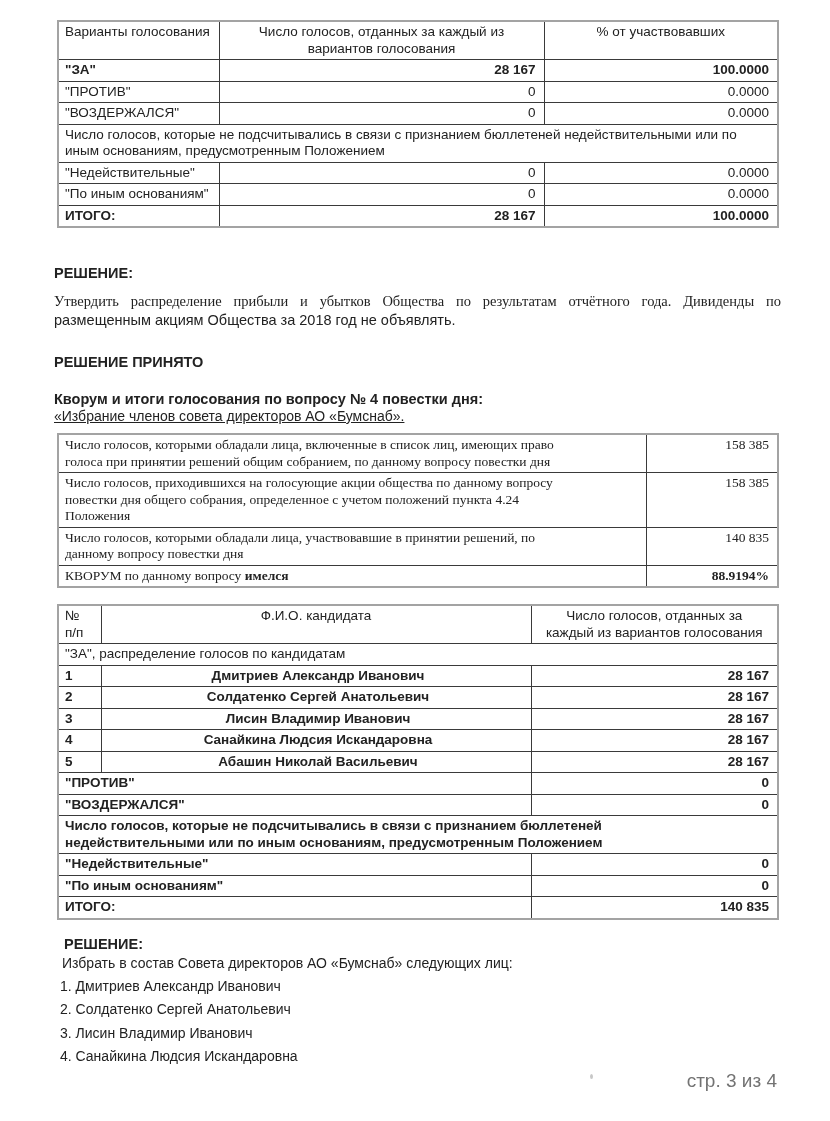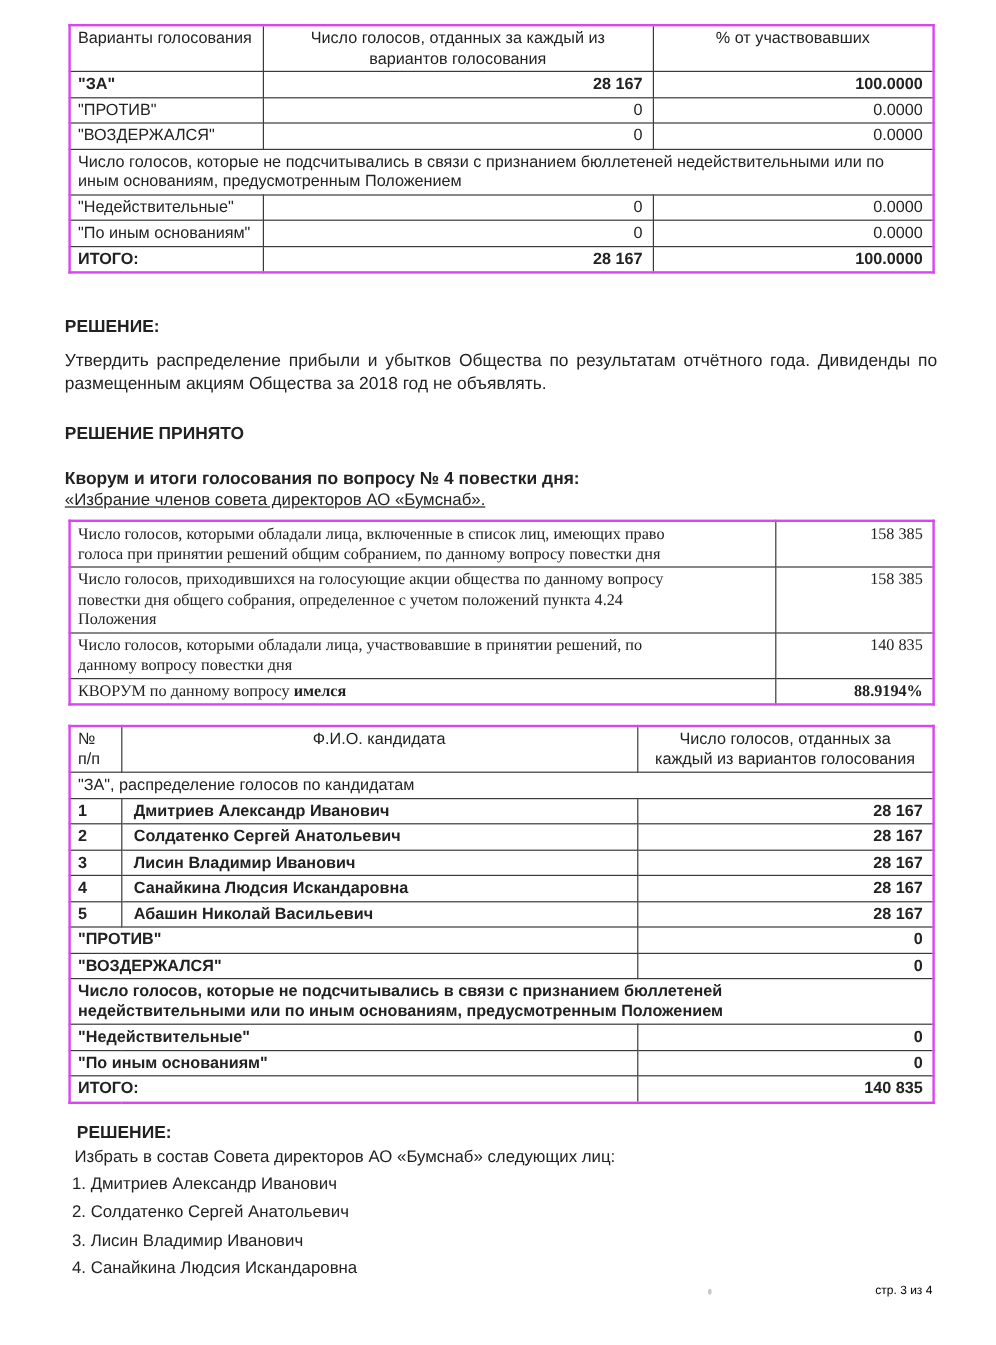--- a/index.html
+++ b/index.html
@@ -14,73 +14,73 @@
     -webkit-font-smoothing: antialiased;
   }
   .page { padding: 20px 53px 0 52px; }
 
   
   table.t {
     border-collapse: collapse;
     table-layout: fixed;
     width: 720px;
     font-size: 13.5px;
-    border: 2px solid #d946ef;
+    border: 2px solid #a3a3a3;
     margin-left: 5px;
   }
   table.t td {
     border: 1px solid #3a3a3a;
     padding: 2px 6px;
     line-height: 16.5px;
     vertical-align: top;
     overflow: hidden;
   }
   .hc   { text-align: center; }
   .ws   { white-space: pre-line; }
   .num  { text-align: right; padding-right: 8px !important; }
   .b    { font-weight: bold; }
   tr.b td { font-weight: bold; }
   .center { }
-  .name-cell { padding-left: 10px !important; }
+  .name-cell { padding-left: 10px !important; text-align: center; }
 
   
   .h {
     font-weight: bold;
     font-size: 14.5px;
     margin-left: 2px;
   }
   .decision-heading1 { margin-top: 37px; }
   .para {
     width: 727px;
     font-size: 14.5px;
     line-height: 19px;
     margin-top: 11px;
     margin-left: 2px;
   }
-  .jline { text-align: justify; text-align-last: justify; }
+  .jline { text-align: justify; text-align-last: justify; font-family: Liberation Serif, serif; }
   .status1 { margin-top: 24px; }
   .q4-heading { margin-top: 21px; }
   .sub {
     font-size: 14px;
     line-height: 19px;
     margin-left: 2px;
     text-decoration: underline;
   }
   .quorum-table { margin-top: 7px; font-family: Liberation Serif, serif; }
   .cand-table   { margin-top: 16px; margin-left: 8px; }
 
   .decision2 { margin-left: 10px; margin-top: 16px; }
   .decision2 .intro { font-size: 14px; line-height: 20px; margin-top: 1px; }
   .elected-list { font-size: 14px; line-height: 23.5px; margin-top: 2px; margin-left: -2px; }
 
   .footer-page {
     position: absolute;
     top: 1070px; right: 53px;
-    font-size: 10px;
-    color: #000000;
+    font-size: 19px;
+    color: #737373;
   }
   .artifact {
     position: absolute;
     top: 1074px; left: 590px;
     width: 3px; height: 5px;
     background: #b9b9b9;
     border-radius: 50%;
     opacity: .8;
   }
 </style>

